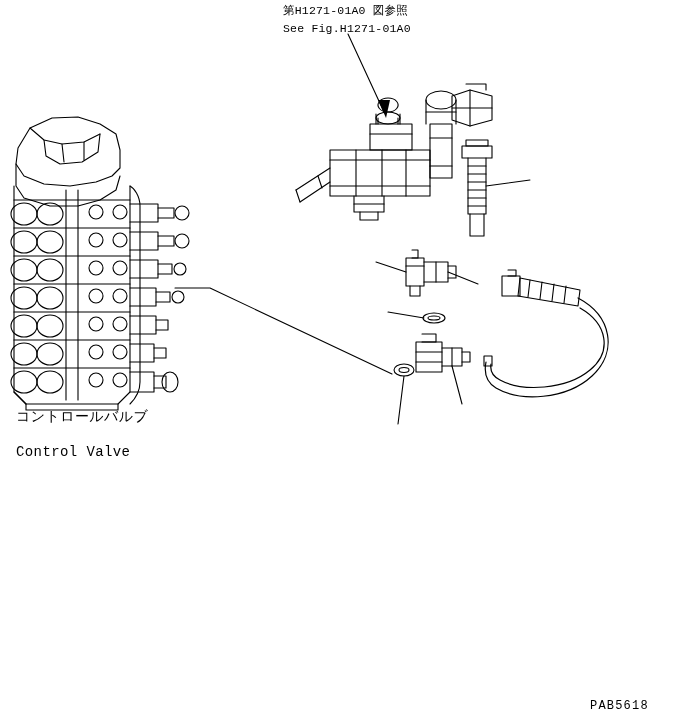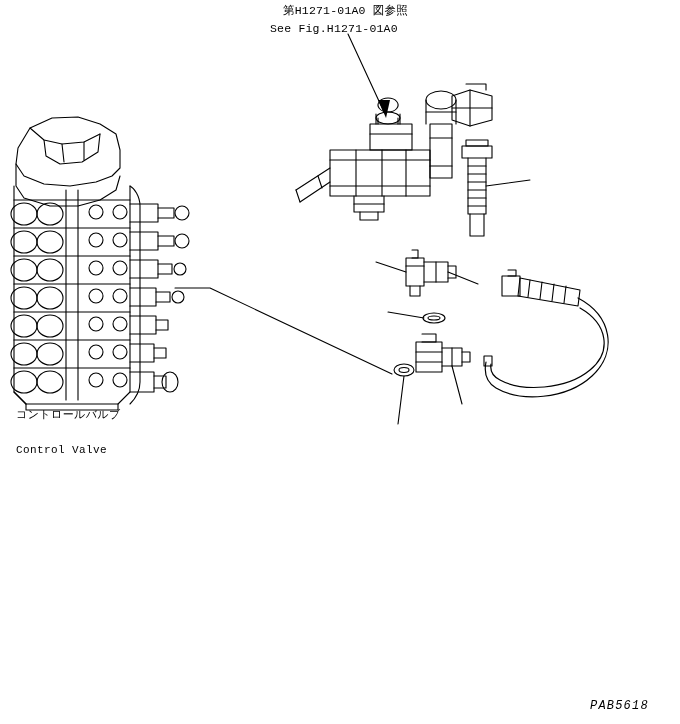--- a/index.html
+++ b/index.html
@@ -19,47 +19,47 @@
     position: absolute;
     color: #000000;
     white-space: pre;
     line-height: 1.15;
   }
   .ref-note {
     font-size: 11.5px;
     letter-spacing: 0.2px;
   }
   .cv-label {
-    font-size: 11px;
+    font-size: 14px;
     letter-spacing: 0.4px;
   }
   .drawing-code {
     font-size: 12px;
     letter-spacing: 1.2px;
   }
   svg.layer {
     position: absolute;
     left: 0;
     top: 0;
     width: 680px;
     height: 724px;
   }
 </style>
 </head>
 <body>
 
 <div id="page">
 
   <div class="txt ref-note" style="left:283px; top:4px;">第H1271-01A0 図参照</div>
-  <div class="txt ref-note" style="left:270px; top:22px;">See Fig.H1271-01A0</div>
+  <div class="txt ref-note" style="left:283px; top:22px;">See Fig.H1271-01A0</div>
 
   <div class="txt cv-label" style="left:16px; top:409px;">コントロールバルブ</div>
   <div class="txt cv-label" style="left:16px; top:444px;">Control Valve</div>
 
-  <div class="txt drawing-code" style="left:590px; top:700px;font-style:italic;">PAB5618</div>
+  <div class="txt drawing-code" style="left:590px; top:700px;">PAB5618</div>
 
   <svg class="layer" viewBox="0 0 680 724">
     <g fill="none" stroke="#000000" stroke-width="1.1" stroke-linecap="round" stroke-linejoin="round">
 
       <g>
 
         <path d="M18,148 L30,128 L52,118 L78,117 L100,124 L116,134 L120,150
                  L120,168 L112,176 L96,182 L70,186 L44,184 L24,176 L16,164 Z"></path>
         <path d="M30,128 L44,140 L62,144 L84,142 L100,134"></path>
         <path d="M44,140 L46,156 L60,164 L82,162 L98,152 L100,134"></path>

